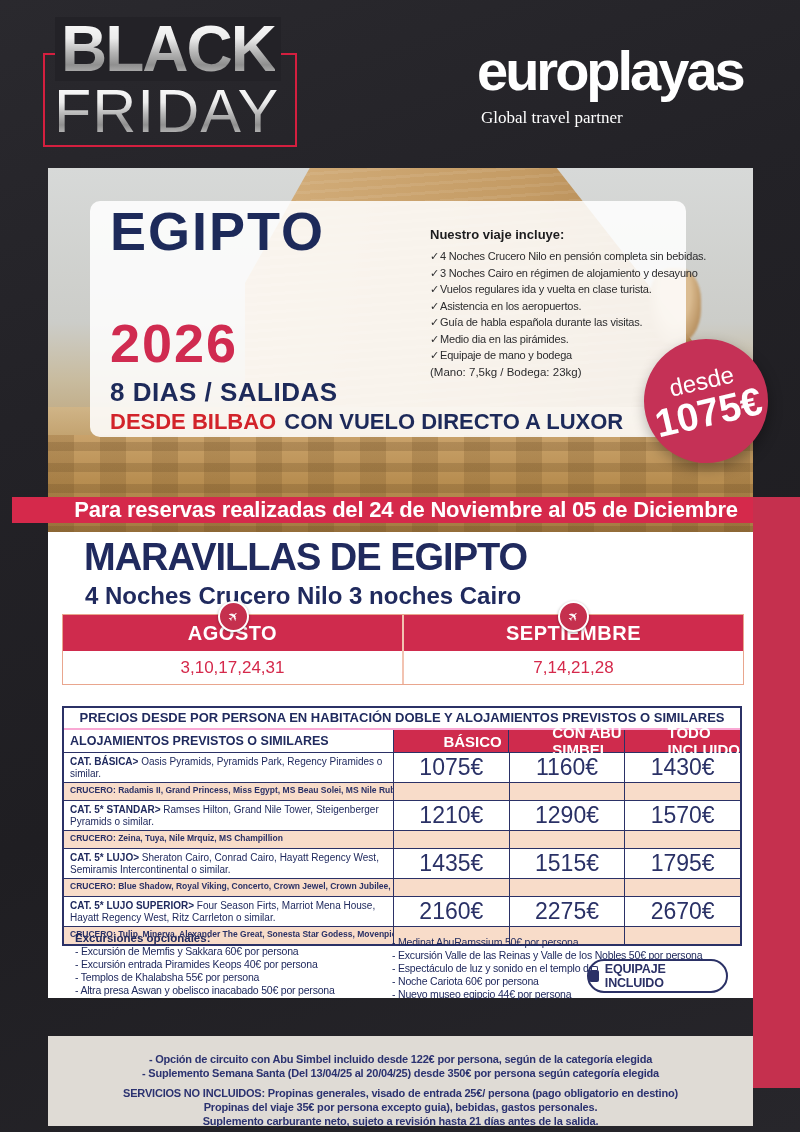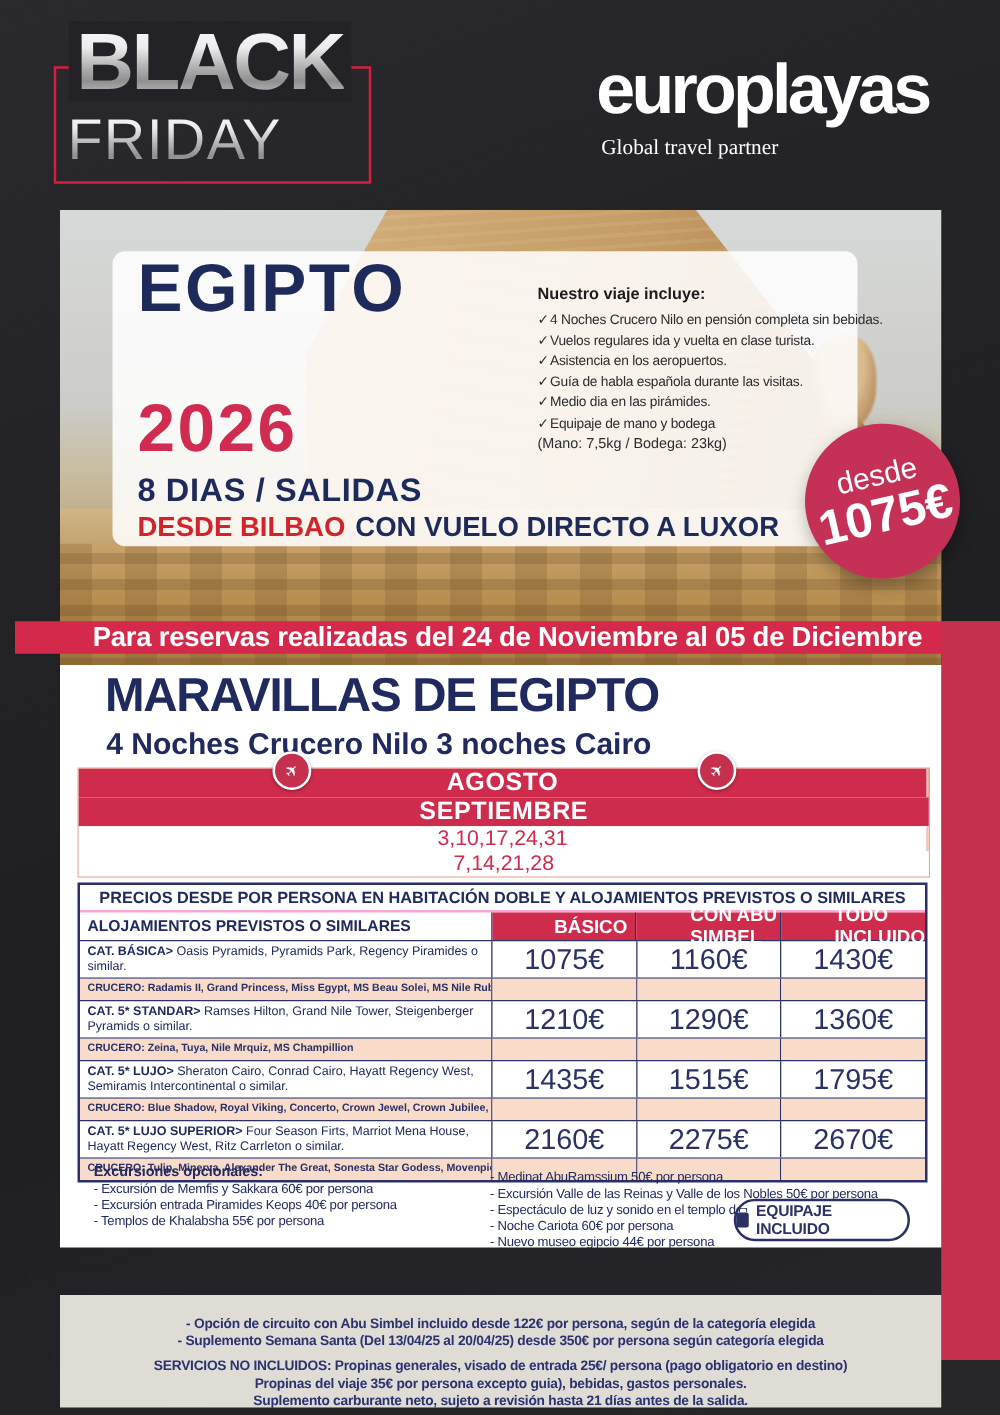--- a/index.html
+++ b/index.html
@@ -6,21 +6,21 @@
   .page{position:relative;width:800px;height:1132px;overflow:hidden;
         background:linear-gradient(160deg,#2a292e 0%,#232227 30%,#1f1e22 60%,#27262b 100%);
         font-family:"Liberation Sans",sans-serif;}
 
   
   .bf{position:absolute;left:43px;top:53px;width:250px;height:90px;border:2px solid #d41f3f;}
   .silver{background-image:linear-gradient(180deg,#ffffff 0%,#ececec 35%,#b5b5b5 55%,#8f8f8f 72%,#dcdcdc 100%);
           -webkit-background-clip:text;background-clip:text;color:transparent;}
   .bf-black-bg{position:absolute;left:10px;top:-38px;background:#232227;padding:0 6px;white-space:nowrap;}
   .bf-black{font-size:64px;line-height:64px;font-weight:bold;letter-spacing:-2px;}
-  .bf-friday{position:absolute;left:9px;top:26px;font-size:46px;line-height:61px;font-weight:400;
+  .bf-friday{position:absolute;left:9px;top:26px;font-size:61px;line-height:61px;font-weight:400;
              letter-spacing:1px;white-space:nowrap;}
   .brand{position:absolute;left:477px;top:38px;font-size:56px;font-weight:bold;color:#fff;letter-spacing:-3px;}
   .tagline{position:absolute;left:481px;top:108px;font-family:"Liberation Serif",serif;font-size:17px;color:#fff;}
 
   
   .hero{position:absolute;left:48px;top:168px;width:705px;height:367px;overflow:hidden;
         background:linear-gradient(180deg,#d7d9d8 0%,#cccdc9 42%,#c8bb9e 58%,#bda57c 72%,#b2905c 86%,#a5814b 100%);}
   .pyr{position:absolute;left:28%;top:0;width:72%;height:100%;
        background:linear-gradient(102deg,#d4af7c 0%,#c49b64 48%,#ad834e 82%);
        clip-path:polygon(33% -50%,118% 100%,-28% 100%);}
@@ -62,21 +62,21 @@
        display:flex;align-items:center;justify-content:center;color:#fff;font-weight:bold;
        font-size:22px;letter-spacing:-.2px;white-space:nowrap;}
   .right-col{position:absolute;left:753px;top:497px;width:47px;height:591px;background:#c5304e;}
 
   
   .content{position:absolute;left:48px;top:532px;width:705px;height:466px;background:#fff;}
   .prog-title{position:absolute;left:36px;top:4px;font-size:38px;font-weight:bold;color:#202a5e;letter-spacing:-1px;}
   .prog-sub{position:absolute;left:37px;top:50px;font-size:24px;font-weight:bold;color:#202a5e;}
 
   .months{position:absolute;left:14px;top:82px;width:680px;border:1px solid #e9a68e;}
-  .m-row{display:flex;flex-direction:column;}
+  .m-row{display:flex;}
   .m-head .m-cell{height:36px;background:#cf2b4d;color:#fff;font-weight:bold;font-size:20px;letter-spacing:.5px;}
   .m-body .m-cell{height:33px;background:#fff;color:#d5294b;font-size:17px;}
   .m-cell{flex:1;display:flex;align-items:center;justify-content:center;}
   .m-head .m-cell:first-child,.m-body .m-cell:first-child{border-right:2px solid #f2c3b1;}
   .plane-ic{position:absolute;top:-14px;width:27px;height:27px;border-radius:50%;background:#c5304e;
        border:2px solid #fff;box-shadow:0 1px 3px rgba(0,0,0,.35);display:flex;align-items:center;
        justify-content:center;z-index:2;}
   .plane-ic span{color:#fff;font-size:13px;transform:rotate(-45deg);}
   .p1{left:calc(25% - 15px);} .p2{left:calc(75% - 15px);}
 
@@ -149,20 +149,21 @@
       <div class="ht ht1 t-navy">EGIPTO</div>
       <div class="ht ht3 t-red">2026</div>
       <div class="hsub1">8 DIAS / SALIDAS</div>
       <div class="hsub2">
         <span class="from">DESDE BILBAO</span><span>CON VUELO DIRECTO A LUXOR</span>
       </div>
 
       <div class="includes">
         <div class="inc-title">Nuestro viaje incluye:</div>
         <div class="inc-item"><span class="chk">✓</span><span>4 Noches Crucero Nilo en pensión completa sin bebidas.</span></div>
+        <div class="inc-item"><span class="chk">✓</span><span>3 Noches Cairo en régimen de alojamiento y desayuno</span></div>
         <div class="inc-item"><span class="chk">✓</span><span>Vuelos regulares ida y vuelta en clase turista.</span></div>
         <div class="inc-item"><span class="chk">✓</span><span>Asistencia en los aeropuertos.</span></div>
         <div class="inc-item"><span class="chk">✓</span><span>Guía de habla española durante las visitas.</span></div>
         <div class="inc-item"><span class="chk">✓</span><span>Medio dia en las pirámides.</span></div>
         <div class="inc-item"><span class="chk">✓</span><span>Equipaje de mano y bodega</span></div>
         <div class="inc-note">(Mano: 7,5kg / Bodega: 23kg)</div>
       </div>
     </div>
   </div>
 
@@ -218,21 +219,21 @@
         <div class="pt-price"></div>
         <div class="pt-price"></div>
       </div>
 
       <div class="pt-row pt-cat">
         <div class="pt-desc">
             <span class="txt"><span class="cat">CAT. 5* STANDAR&gt;</span><span> Ramses Hilton, Grand Nile Tower, Steigenberger Pyramids o similar.</span></span>
           </div>
         <div class="pt-price">1210€</div>
         <div class="pt-price">1290€</div>
-        <div class="pt-price">1360€</div>
+        <div class="pt-price">1570€</div>
       </div>
       <div class="pt-row pt-cru">
         <div class="pt-desc">CRUCERO: Zeina, Tuya, Nile Mrquiz, MS Champillion</div>
         <div class="pt-price"></div>
         <div class="pt-price"></div>
         <div class="pt-price"></div>
       </div>
 
       <div class="pt-row pt-cat">
         <div class="pt-desc">
@@ -263,20 +264,21 @@
         <div class="pt-price"></div>
         <div class="pt-price"></div>
       </div>
     </div>
 
     <div class="exc-left">
       <div class="exc-title">Excursiones opcionales:</div>
       <div class="exc-item">- Excursión de Memfis y Sakkara 60€ por persona</div>
       <div class="exc-item">- Excursión entrada Piramides Keops 40€ por persona</div>
       <div class="exc-item">- Templos de Khalabsha 55€ por persona</div>
+      <div class="exc-item">- Altra presa Aswan y obelisco inacabado 50€ por persona</div>
     </div>
     <div class="exc-right">
       <div class="exc-item">- Medinat AbuRamssium 50€ por persona</div>
       <div class="exc-item">- Excursión Valle de las Reinas y Valle de los Nobles 50€ por persona</div>
       <div class="exc-item">- Espectáculo de luz y sonido en el templo de Karnak 50€ por persona</div>
       <div class="exc-item">- Noche Cariota 60€ por persona</div>
       <div class="exc-item">- Nuevo museo egipcio 44€ por persona</div>
     </div>
     <div class="bag-badge">
       <div class="case"></div>

